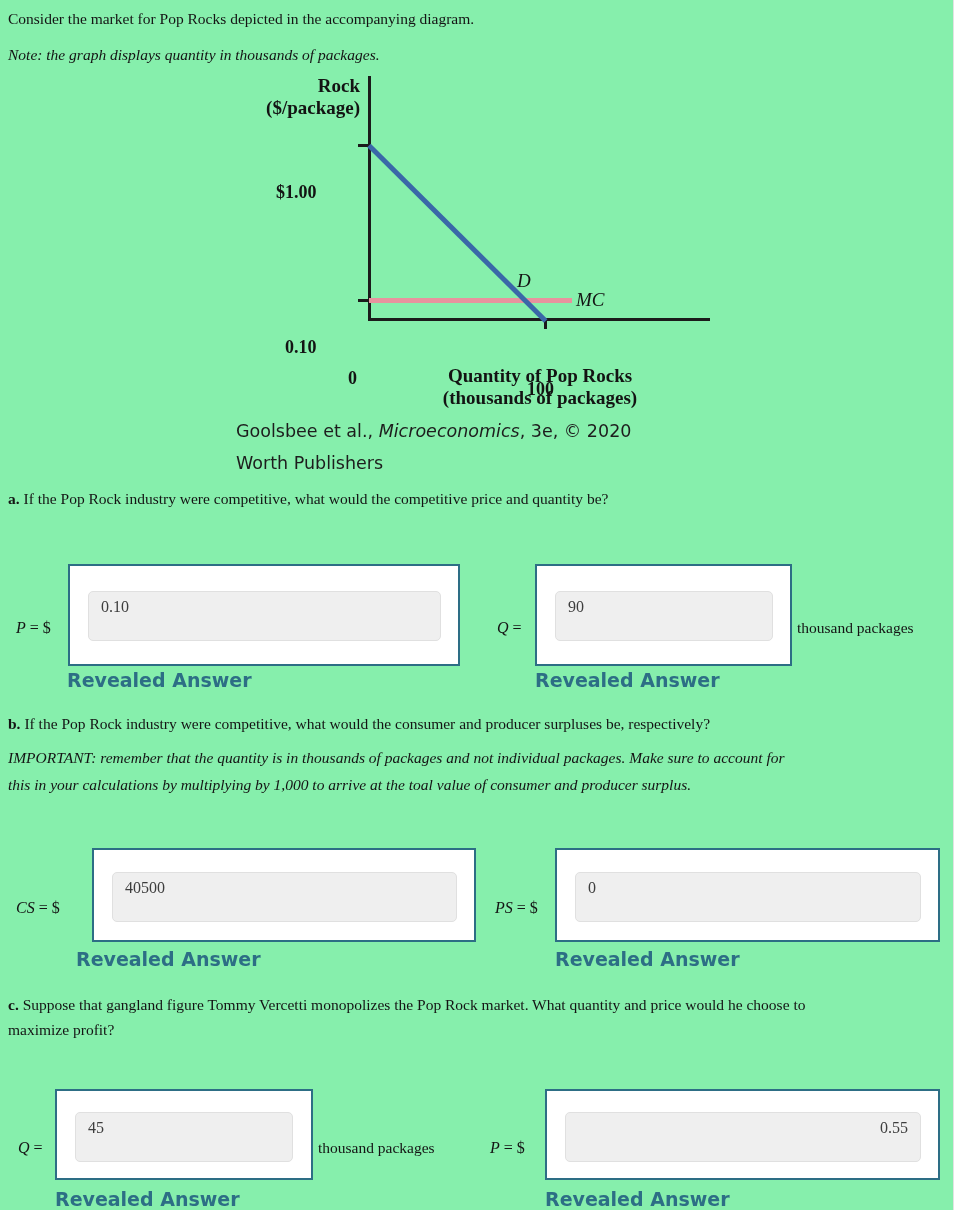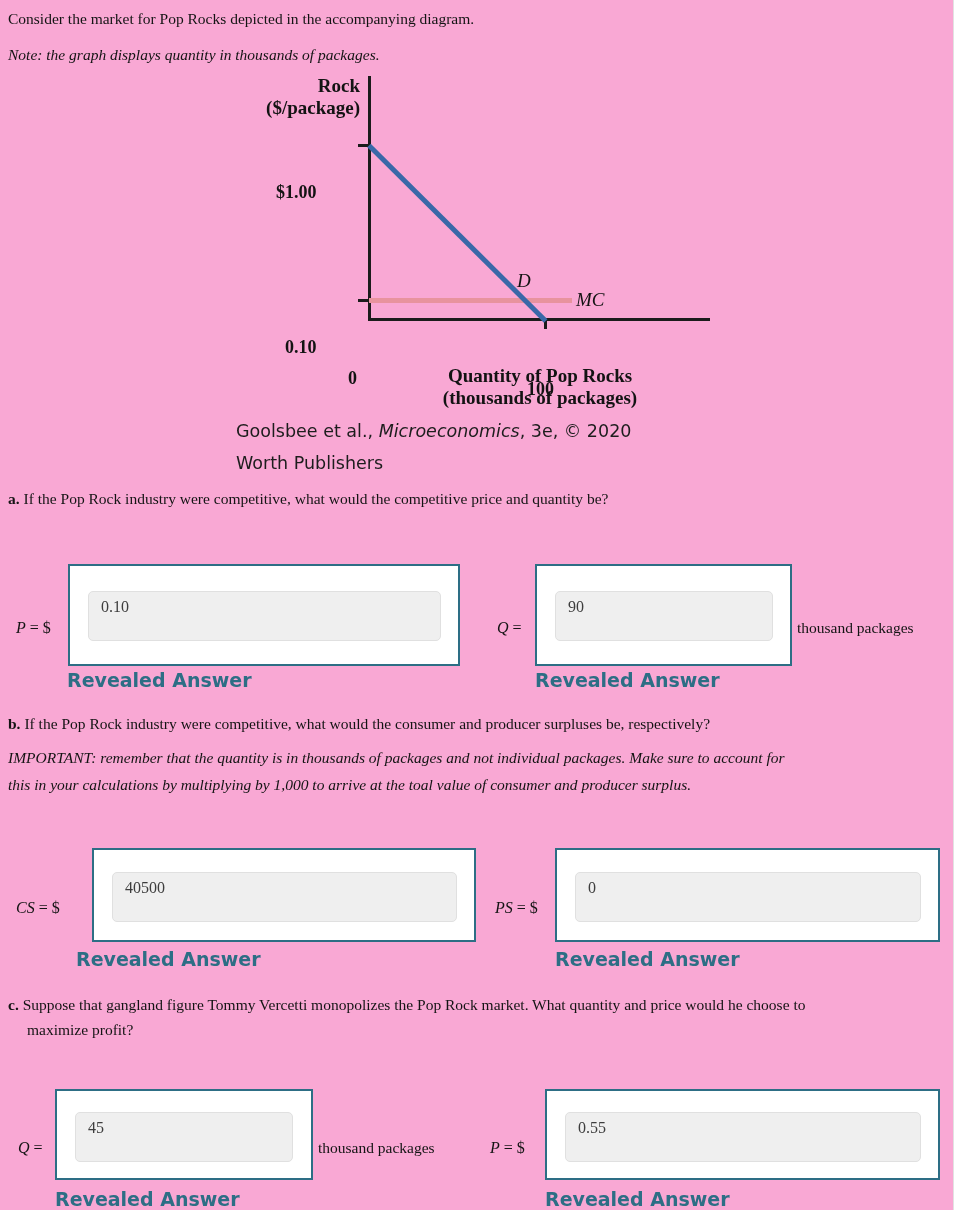--- a/index.html
+++ b/index.html
@@ -15,21 +15,21 @@
     font-family: "Liberation Serif", "DejaVu Serif", serif;
     color: #1a1a1a;
   }
   .page {
     position: absolute;
     left: 0; top: 0;
     width: 954px;
     height: 1210px;
     box-sizing: border-box;
     border-right: 1px solid #e2e2e2;
-    background: #f9a8d4;
+    background: #86efac;
   }
 
   
   .prose {
     position: absolute;
     font-size: 15.5px;
     line-height: 1.42;
     color: #141414;
   }
   .prose.italic { font-style: italic; }
@@ -252,35 +252,35 @@
     <div class="ansbox" style="left:555px; top:848px; width:385px; height:94px;">
       <div class="field" style="left:18px; top:22px; width:346px; height:50px;">0</div>
     </div>
     <div class="revealed" style="left:555px; top:948px;">Revealed Answer</div>
   </div>
 
   <div class="prose" style="left:8px; top:994px; width:940px;">
     <span class="lead">c.</span>
     <span>Suppose that gangland figure Tommy Vercetti monopolizes the Pop Rock market. What quantity and price would he choose to</span>
   </div>
-  <div class="prose" style="left:8px; top:1019px; width:930px;margin-left:19px;">maximize profit?</div>
+  <div class="prose" style="left:8px; top:1019px; width:930px;">maximize profit?</div>
 
   <div class="ansblock">
 
     <div class="eqlabel" style="left:18px; top:1139px;">
       <span>Q</span><span class="up"> =</span>
     </div>
     <div class="ansbox" style="left:55px; top:1089px; width:258px; height:91px;">
       <div class="field" style="left:18px; top:21px; width:218px; height:50px;">45</div>
     </div>
     <div class="unitlabel" style="left:318px; top:1139px;">thousand packages</div>
     <div class="revealed" style="left:55px; top:1188px;">Revealed Answer</div>
 
     <div class="eqlabel" style="left:490px; top:1139px;">
       <span>P</span><span class="up"> = $</span>
     </div>
     <div class="ansbox" style="left:545px; top:1089px; width:395px; height:91px;">
-      <div class="field" style="left:18px; top:21px; width:356px; height:50px;">0.55</div>
+      <div class="field" style="left:18px; top:21px; width:356px; height:50px;text-align:right;">0.55</div>
     </div>
     <div class="revealed" style="left:545px; top:1188px;">Revealed Answer</div>
   </div>
 
 </div>
 
 </body></html>

